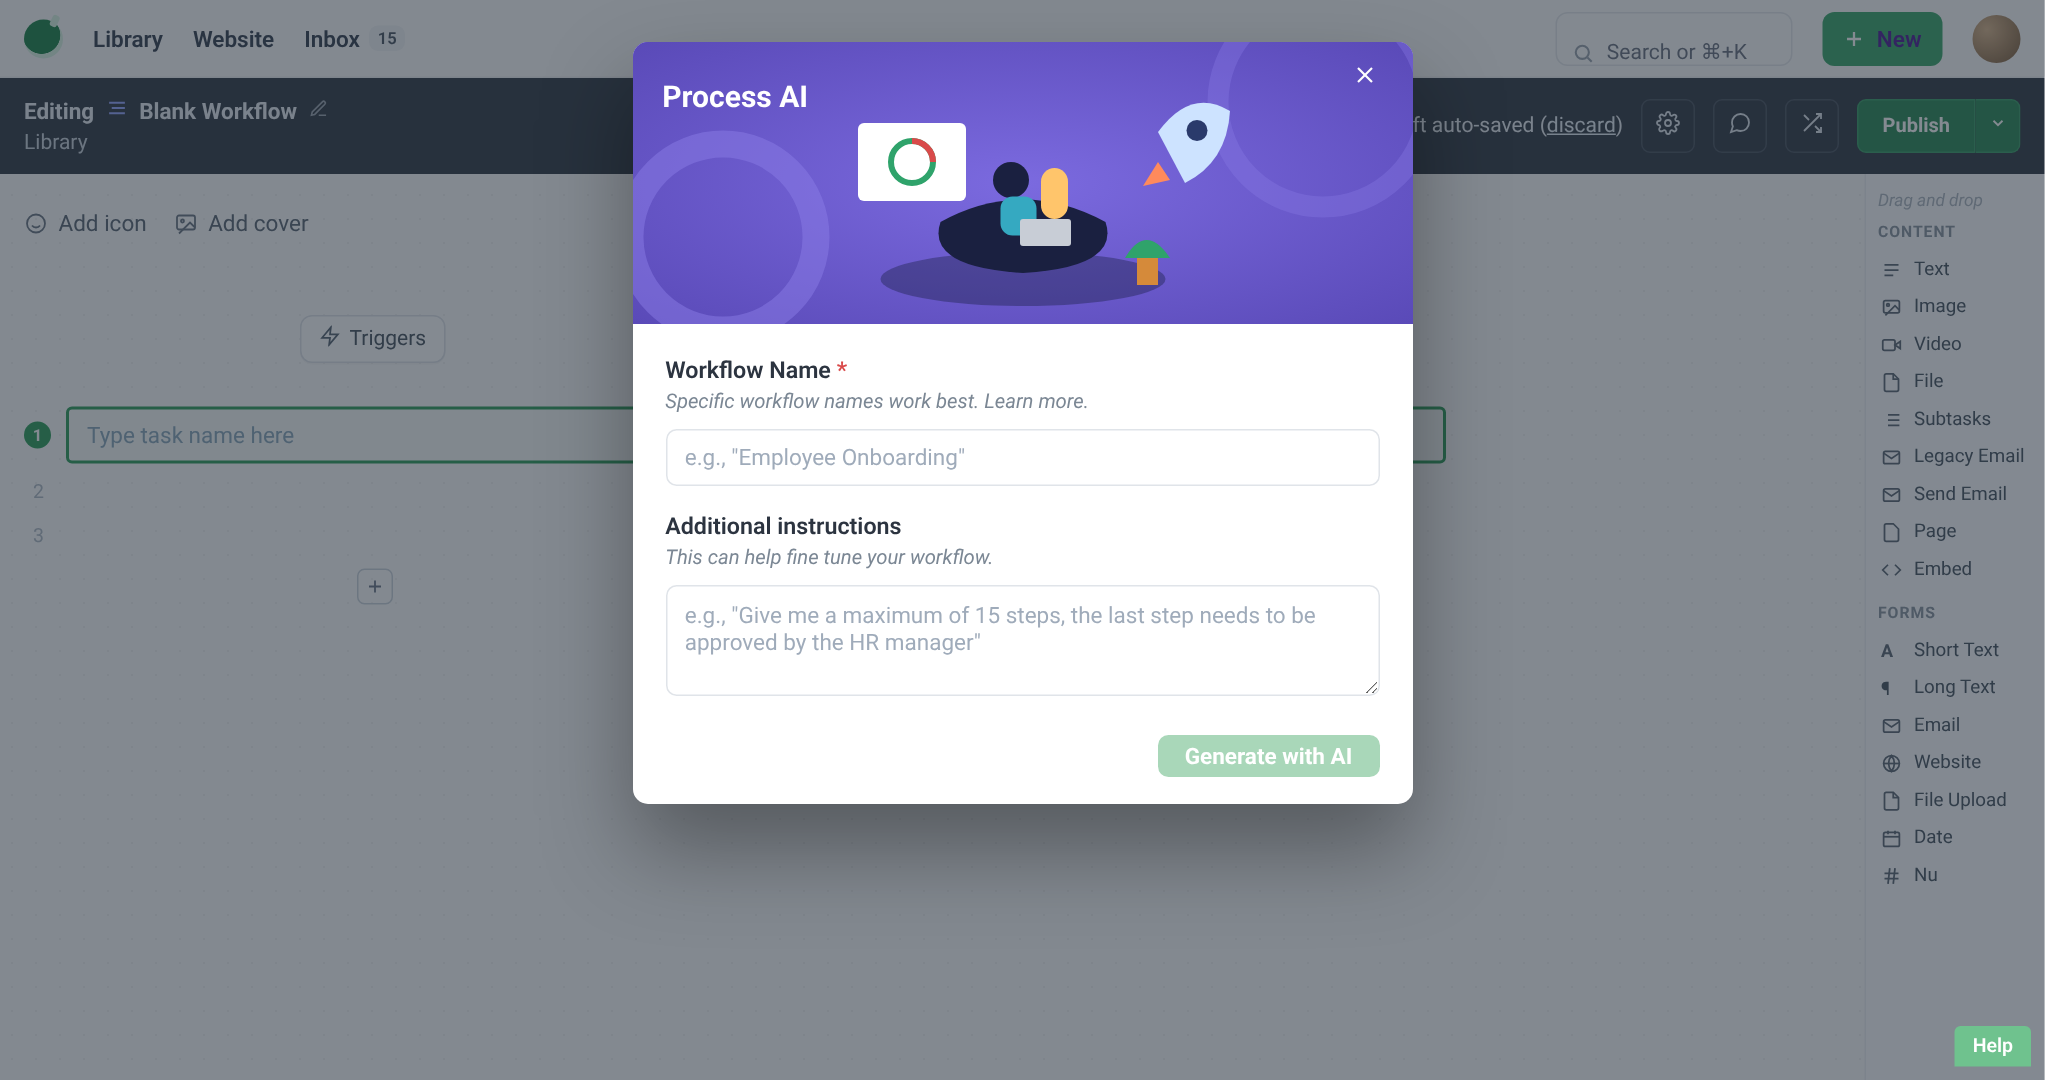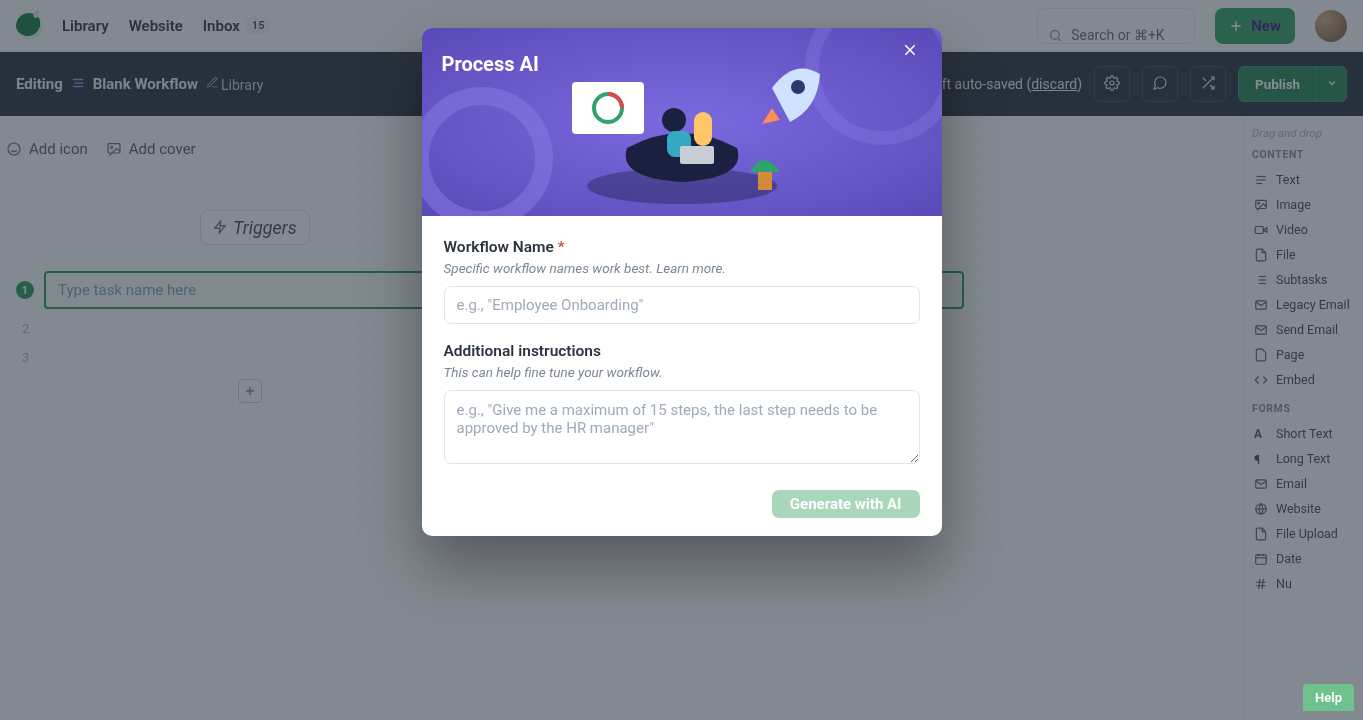--- a/index.html
+++ b/index.html
@@ -26,38 +26,38 @@
   .navlink{color:#374151;font-size:15px;font-weight:600;cursor:pointer;}
   .inbox{display:flex;align-items:center;gap:6px;}
   .badge{font-size:11px;font-weight:600;color:#4b5563;background:#f1f3f5;border-radius:6px;padding:2px 6px;}
   .spacer{flex:1;}
   .search{display:flex;align-items:flex-end;gap:8px;width:158px;height:36px;border:1px solid var(--border);border-radius:8px;padding:0 10px;color:var(--muted);font-size:14px;}
   .newbtn{display:flex;align-items:center;gap:8px;height:36px;padding:0 14px;background:var(--green2);color:#4c1d95;font-weight:600;border-radius:8px;border:none;font-size:15px;}
   .avatar{width:32px;height:32px;border-radius:50%;background:radial-gradient(circle at 30% 30%,#d8b48a,#7a5b3b);}
 
   
   .subbar{height:64px;background:#323a45;color:#e9eef4;display:flex;align-items:center;padding:0 16px;gap:14px;position:relative;}
-  .subbar .left{display:flex;flex-direction:row;gap:2px;}
+  .subbar .left{display:flex;flex-direction:column;gap:2px;}
   .editing-row{display:flex;align-items:center;gap:8px;font-weight:700;font-size:15px;}
   .wf-icon{color:#a7b4ff;font-size:14px;}
   .rename{opacity:.7;font-size:13px;}
   .libcrumb{font-size:14px;color:#c7d0da;margin-top:2px;}
   .subbar .right{margin-left:auto;display:flex;align-items:center;gap:12px;font-size:14px;}
   .discard{color:#e5edf5;text-decoration:underline;cursor:pointer;}
   .sqbtn{width:36px;height:36px;border:1px solid #4a5461;border-radius:6px;background:#323a45;display:flex;align-items:center;justify-content:center;color:#dfe6ee;cursor:pointer;}
   .publish-wrap{display:flex;}
   .publish{height:36px;padding:0 16px;background:#2b8a57;border:1px solid #3a9d68;color:#fff;font-weight:700;border-radius:6px 0 0 6px;}
   .publish-dd{width:30px;height:36px;background:#2b8a57;border:1px solid #3a9d68;border-left:none;border-radius:0 6px 6px 0;display:flex;align-items:center;justify-content:center;color:#fff;}
 
   
   .main{position:absolute;top:116px;left:0;right:0;bottom:0;display:flex;}
   .canvas{flex:1;position:relative;background-image:radial-gradient(var(--dots) 1px,transparent 1px);background-size:16px 16px;background-position:0 6px;}
-  .addrow{position:absolute;top:24px;left:6px;display:flex;gap:18px;color:#5b6673;font-size:15px;}
+  .addrow{position:absolute;top:24px;left:16px;display:flex;gap:18px;color:#5b6673;font-size:15px;}
   .addrow span{display:flex;align-items:center;gap:7px;cursor:pointer;}
-  .triggers{position:absolute;top:94px;left:200px;display:flex;gap:6px;border:1px solid #dfe3e8;background:#fff;border-radius:8px;padding:6px 12px;color:#495560;font-size:18px;box-shadow:0 1px 0 rgba(0,0,0,.03);font-style:italic;}
+  .triggers{position:absolute;top:94px;left:200px;display:flex;align-items:center;gap:6px;border:1px solid #dfe3e8;background:#fff;border-radius:8px;padding:6px 12px;color:#495560;font-size:14px;box-shadow:0 1px 0 rgba(0,0,0,.03);}
   .dot{position:absolute;top:114px;left:621px;width:9px;height:9px;border-radius:50%;background:#68c4d6;}
 
   .tasklist{position:absolute;top:155px;left:16px;right:18px;}
   .row1{display:flex;align-items:center;gap:10px;}
   .num{width:18px;height:18px;border-radius:50%;background:#2f9e5b;color:#fff;font-size:11px;display:flex;align-items:center;justify-content:center;font-weight:700;}
   .taskinput{flex:1;height:38px;border:2px solid #2f9e5b;border-radius:4px;background:#f8fbf9;display:flex;align-items:center;padding:0 12px;color:#8aa7bb;font-size:15px;max-width:920px;}
   .rownum{color:#b0bac5;font-size:13px;margin:12px 0 14px 6px;}
   .addsq{width:24px;height:24px;border:1px solid #cbd3db;border-radius:5px;display:flex;align-items:center;justify-content:center;color:#6b7788;margin-left:222px;margin-top:8px;cursor:pointer;}
 
   

